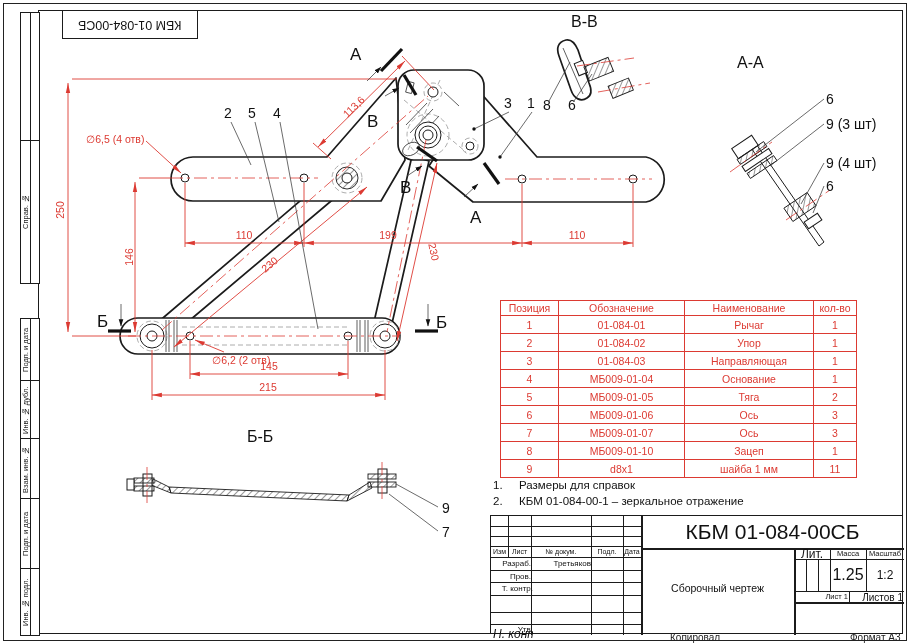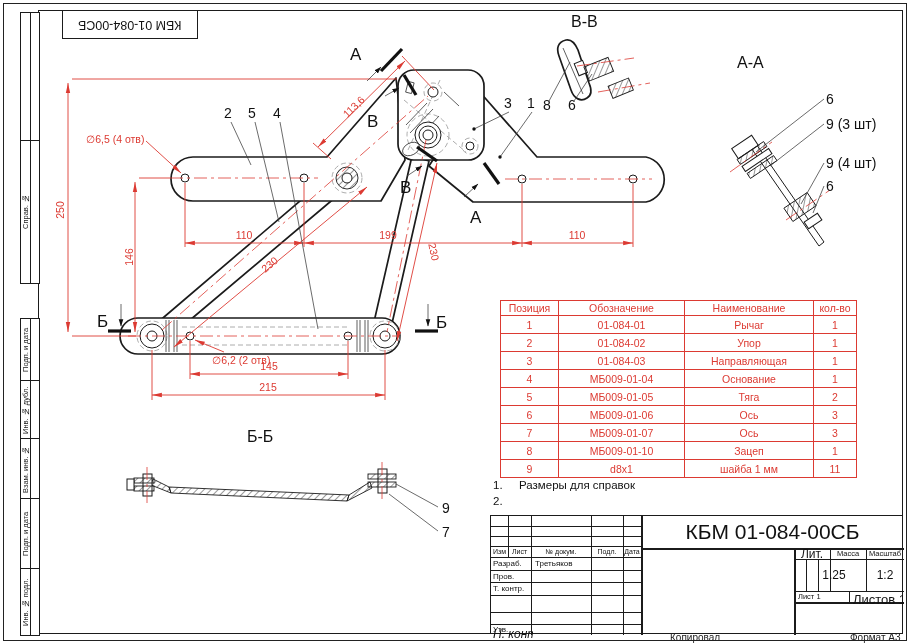--- a/index.html
+++ b/index.html
@@ -20,21 +20,21 @@
   .ptable{left:500px;top:300px;border-collapse:collapse;table-layout:fixed;}
   .ptable td,.ptable th{border:1px solid #dc3a32;color:#dc3a32;font-weight:400;
         font-size:10.5px;text-align:center;padding:0;height:17px;overflow:hidden;white-space:nowrap;}
   .ptable th{height:14px;}
   
   .note-line{display:flex;color:#111;font-size:11.5px;line-height:16px;}
   .note-num{width:26px;}
   
   .tb{left:490px;top:515px;width:413px;height:119px;border:1.6px solid #1b1b1b;box-sizing:border-box;}
   .tl{position:absolute;background:#1b1b1b;}
-  .tb-txt{position:absolute;color:#111;overflow:hidden;white-space:nowrap;}
+  .tb-txt{position:absolute;color:#111;overflow:hidden;white-space:nowrap;text-align:right;}
   .c{display:flex;align-items:center;justify-content:center;text-align:center;}
   .footer-txt{color:#222;font-size:10px;}
   
   .blk{stroke:#1b1b1b;stroke-width:1.7;fill:#fff;stroke-linejoin:round;}
   .blkt{stroke:#1b1b1b;stroke-width:1;fill:#fff;}
   .thin{stroke:#1b1b1b;stroke-width:0.7;fill:none;}
   .hid{stroke:#979797;stroke-width:0.8;fill:none;stroke-dasharray:5 3;}
   .redl{stroke:#dc3a32;stroke-width:0.9;fill:none;}
   .redc{stroke:#dc3a32;stroke-width:0.8;fill:none;stroke-dasharray:13 4 3 4;}
   .rtxt{fill:#dc3a32;font-size:10.5px;font-family:"Liberation Sans",sans-serif;}
@@ -390,20 +390,21 @@
   </tbody>
     </table>
 
   <div class="abs" style="left:493px;top:477px;width:400px;">
     <div class="note-line">
       <span class="note-num">1.</span>
       <span>Размеры для справок</span>
     </div>
     <div class="note-line">
       <span class="note-num">2.</span>
+      <span>КБМ 01-084-00-1 – зеркальное отражение</span>
     </div>
   </div>
 
   <div class="abs tb">
 
     <div class="tl" style="left:17px;top:0;width:1px;height:41px;"></div>
     <div class="tl" style="left:40px;top:0;width:1px;height:119px;"></div>
     <div class="tl" style="left:100px;top:0;width:1px;height:119px;"></div>
     <div class="tl" style="left:132px;top:0;width:1px;height:119px;"></div>
     <div class="tl" style="left:150px;top:0;width:1.6px;height:119px;"></div>
@@ -436,26 +437,27 @@
     <div class="tb-txt c" style="left:132px;top:30px;width:18px;height:11px;font-size:7px;">Дата</div>
     <div class="tb-txt" style="left:2px;top:43px;width:38px;font-size:8px;">Разраб.</div>
     <div class="tb-txt" style="left:44px;top:43px;width:56px;font-size:8px;">Третьяков</div>
     <div class="tb-txt" style="left:2px;top:56px;width:38px;font-size:8px;">Пров.</div>
     <div class="tb-txt" style="left:2px;top:68px;width:40px;font-size:8px;">Т. контр.</div>
     <div class="tb-txt" style="left:2px;top:111px;width:40px;font-size:12px;font-style:italic;">Н. контр.</div>
     <div class="tb-txt" style="left:2px;top:109px;width:40px;font-size:8px;">Утв.</div>
 
     <div class="tb-txt c" style="left:150px;top:0;width:263px;height:32px;font-size:21px;">КБМ 01-084-00СБ</div>
 
+    <div class="tb-txt c" style="left:150px;top:64px;width:153px;height:16px;font-size:10.5px;">Сборочный чертеж</div>
 
     <div class="tb-txt c" style="left:303px;top:32px;width:36px;height:11px;font-size:12px;">Лит.</div>
     <div class="tb-txt c" style="left:339px;top:32px;width:36px;height:11px;font-size:7.5px;">Масса</div>
     <div class="tb-txt c" style="left:375px;top:32px;width:38px;height:11px;font-size:7.5px;">Масштаб</div>
-    <div class="tb-txt c" style="left:325px;top:43px;width:36px;height:32px;font-size:12px;">1.25</div>
+    <div class="tb-txt c" style="left:339px;top:43px;width:36px;height:32px;font-size:16px;">1.25</div>
     <div class="tb-txt c" style="left:375px;top:43px;width:38px;height:32px;font-size:12px;">1:2</div>
     <div class="tb-txt" style="left:307px;top:76px;width:50px;font-size:7.5px;">Лист 1</div>
-    <div class="tb-txt" style="left:362px;top:76px;width:50px;font-size:13px;">Листов 1</div>
+    <div class="tb-txt" style="left:362px;top:76px;width:50px;font-size:10px;">Листов 1</div>
   </div>
 
   <div class="abs footer-txt" style="left:670px;top:632px;">Копировал</div>
   <div class="abs footer-txt" style="left:850px;top:632px;">Формат А3</div>
 
 </div>
 
 </body></html>

